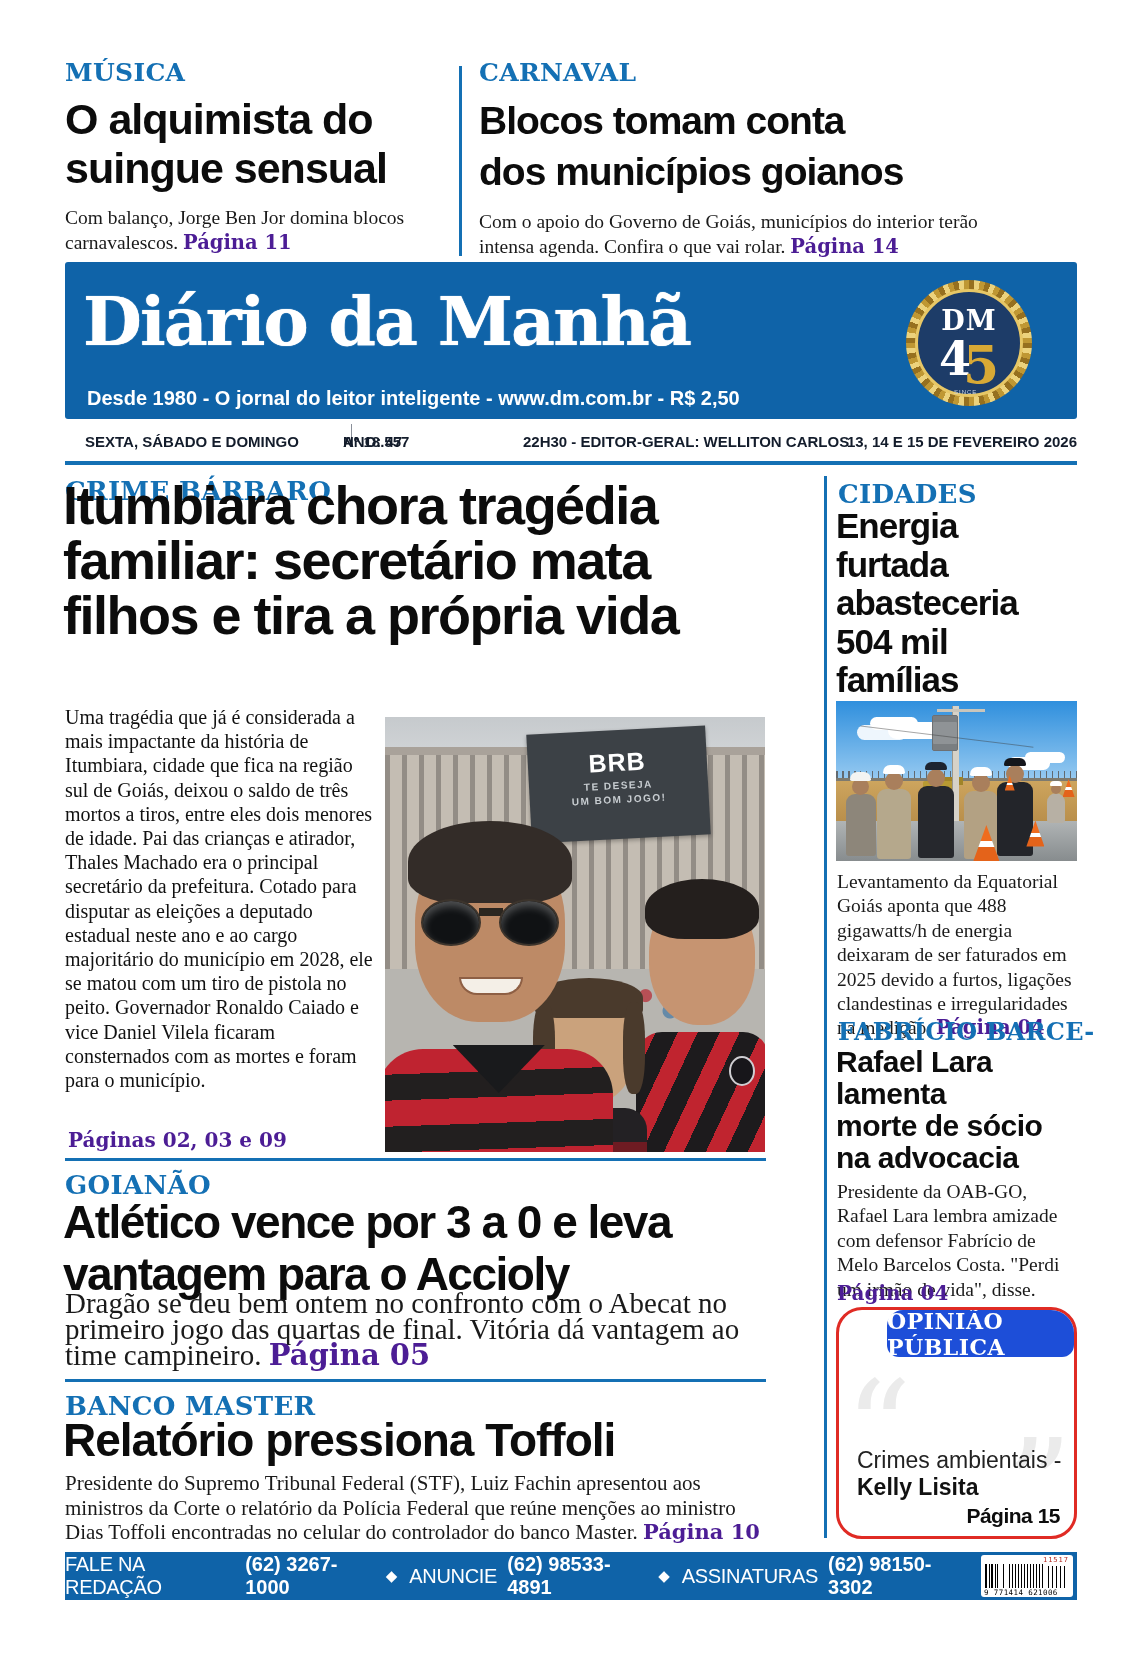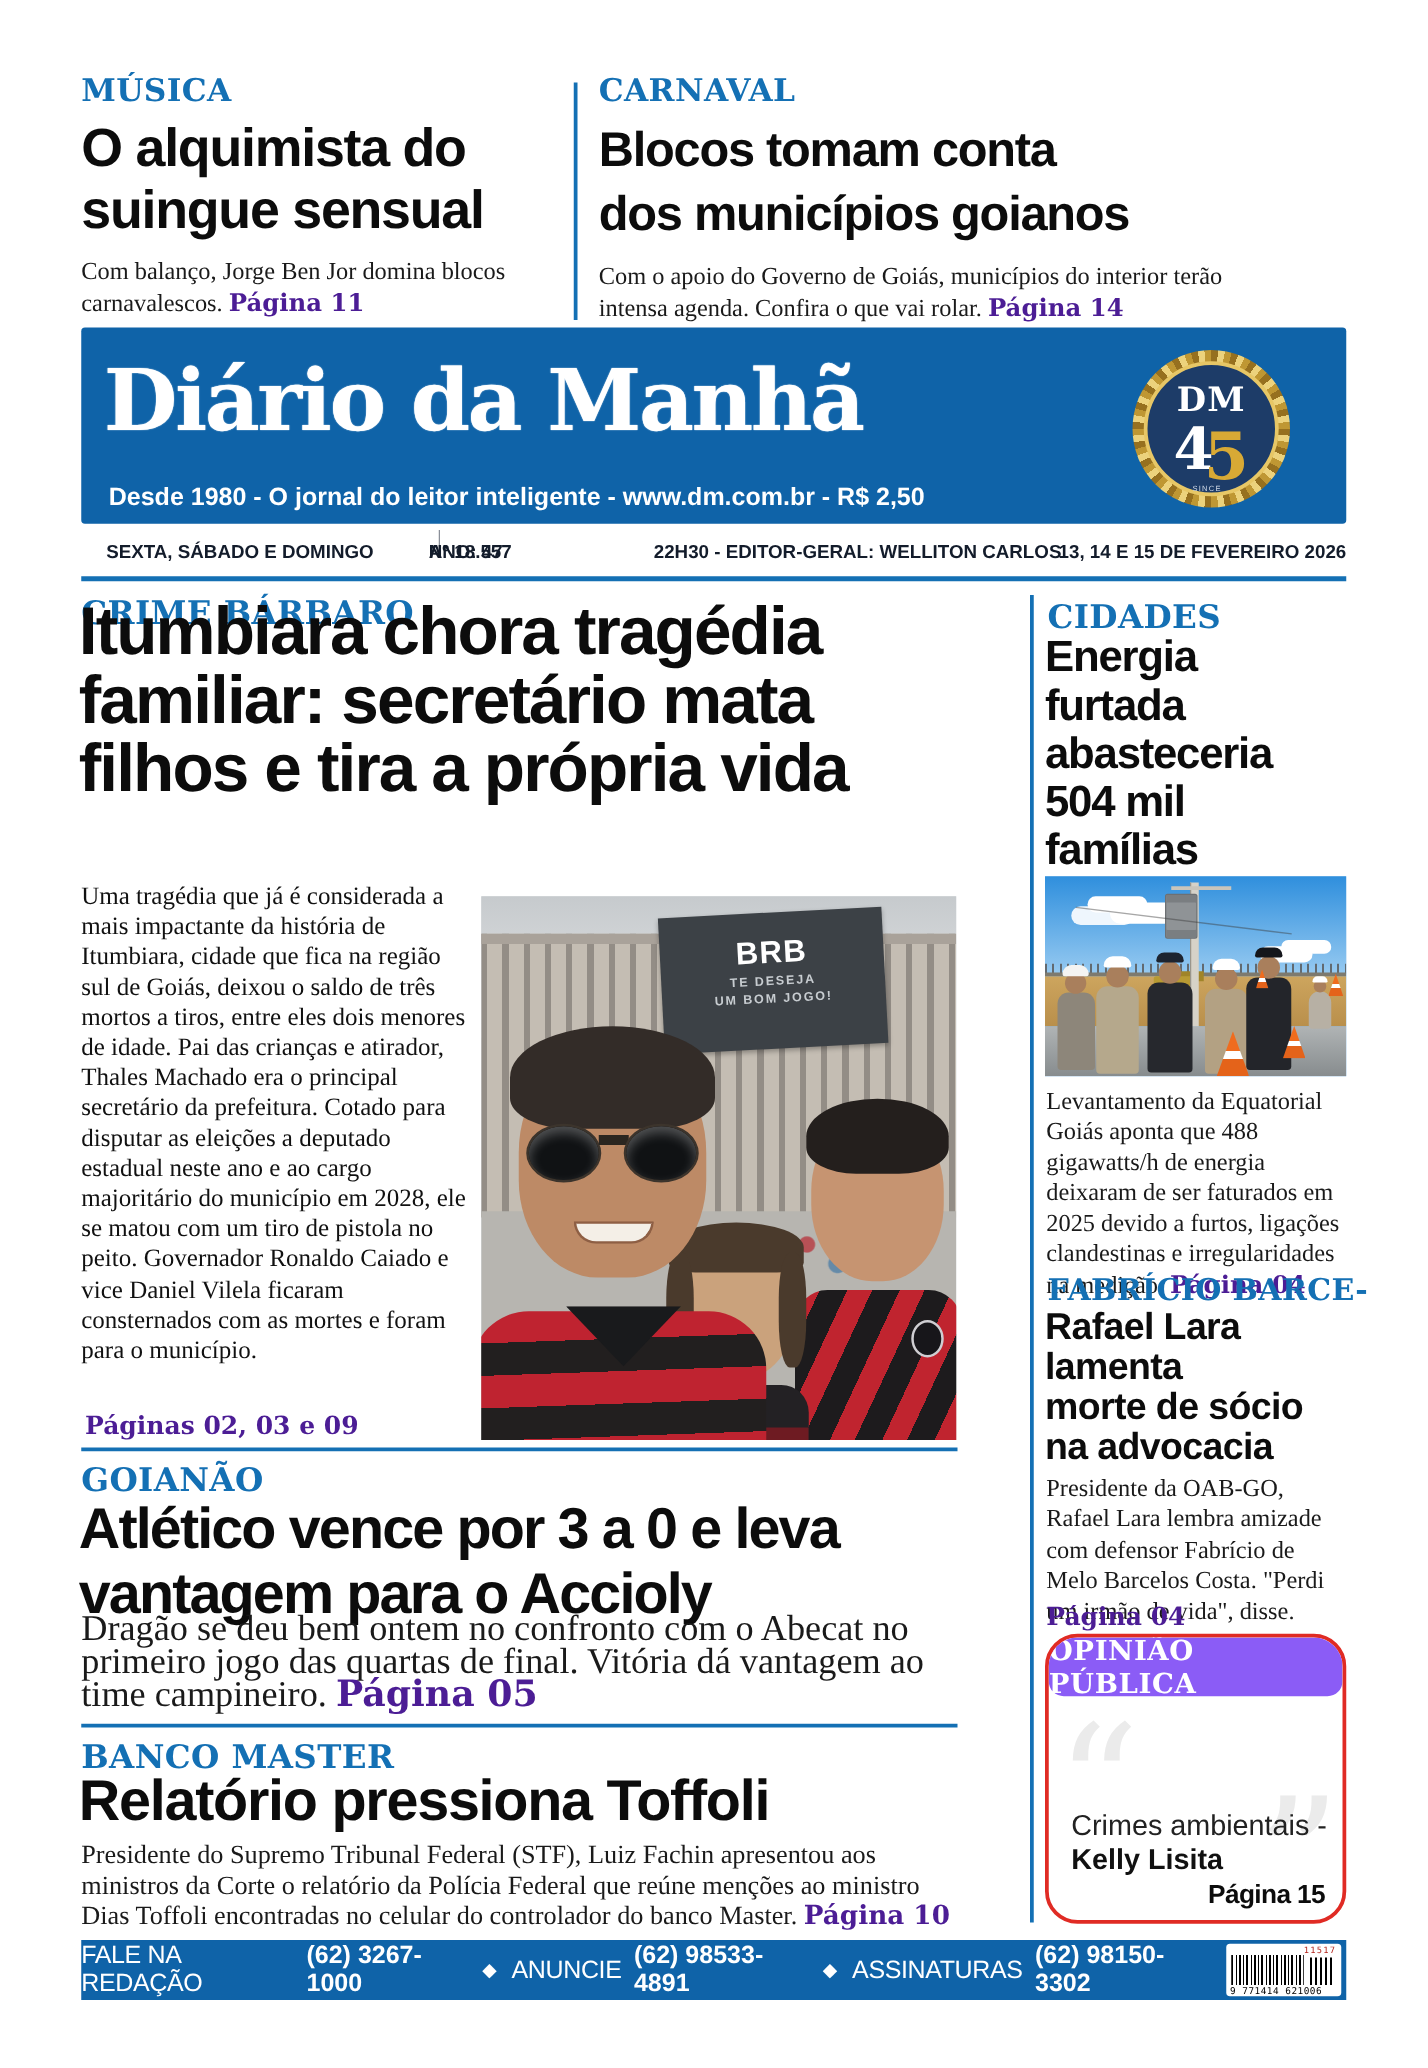--- a/index.html
+++ b/index.html
@@ -86,22 +86,22 @@
   .cid-kicker { left:838px; top:479px; font-size:26px; }
   .cid-headline { left:836px; top:507px; width:243px; font-size:35px; line-height:38.5px; letter-spacing:-1px; }
   .cid-caption { left:837px; top:870px; width:242px; font-size:19.5px; line-height:24.4px; }
   .fab-kicker { left:838px; top:1017px; font-size:24px; }
   .fab-headline { left:836px; top:1046px; width:243px; font-size:30px; line-height:32px; letter-spacing:-.5px; }
   .fab-deck { left:837px; top:1180px; width:243px; font-size:19.5px; line-height:24.4px; }
   .fab-pr { left:837px; top:1281px; font-size:20px; }
 
   
   .opbox { left:836px; top:1307px; width:241px; height:232px; border:3px solid #e02b24; border-radius:26px; background:#fff; overflow:hidden; }
-  .ob-head { height:47px; background:#8b5cf6; border-radius:16px 16px 12px 12px; display:flex; align-items:center; justify-content:center;
-    color:#fff; font-family:"DejaVu Serif", serif; font-weight:bold; font-size:22px; letter-spacing:.5px; }
+  .ob-head { height:47px; background:#1d4ed8; border-radius:16px 16px 12px 12px; display:flex; align-items:center; justify-content:center;
+    color:#fff; font-family:"DejaVu Serif", serif; font-weight:bold; font-size:22px; letter-spacing:.5px;margin-left:48px; }
   .ob-body { position:relative; height:179px; }
   .q { position:absolute; font-family:"DejaVu Serif", serif; color:#ebebeb; font-size:130px; line-height:1; }
   .q-open { left:6px; top:6px; }
   .q-close { right:2px; top:64px; }
   .ob-line1 { position:absolute; left:18px; top:90px; font-size:23px; color:#222; }
   .ob-line2 { position:absolute; left:18px; top:117px; font-size:23px; font-weight:bold; color:#111; }
   .ob-pr { position:absolute; right:14px; bottom:8px; font-size:21px; font-weight:bold; color:#0c0c0c; font-family:Liberation Sans, sans-serif; letter-spacing:-.5px; }
 
   
   .footer { left:65px; top:1552px; width:1012px; height:48px; background:#0f63a8; display:flex; align-items:center; justify-content:center; gap:10px;

